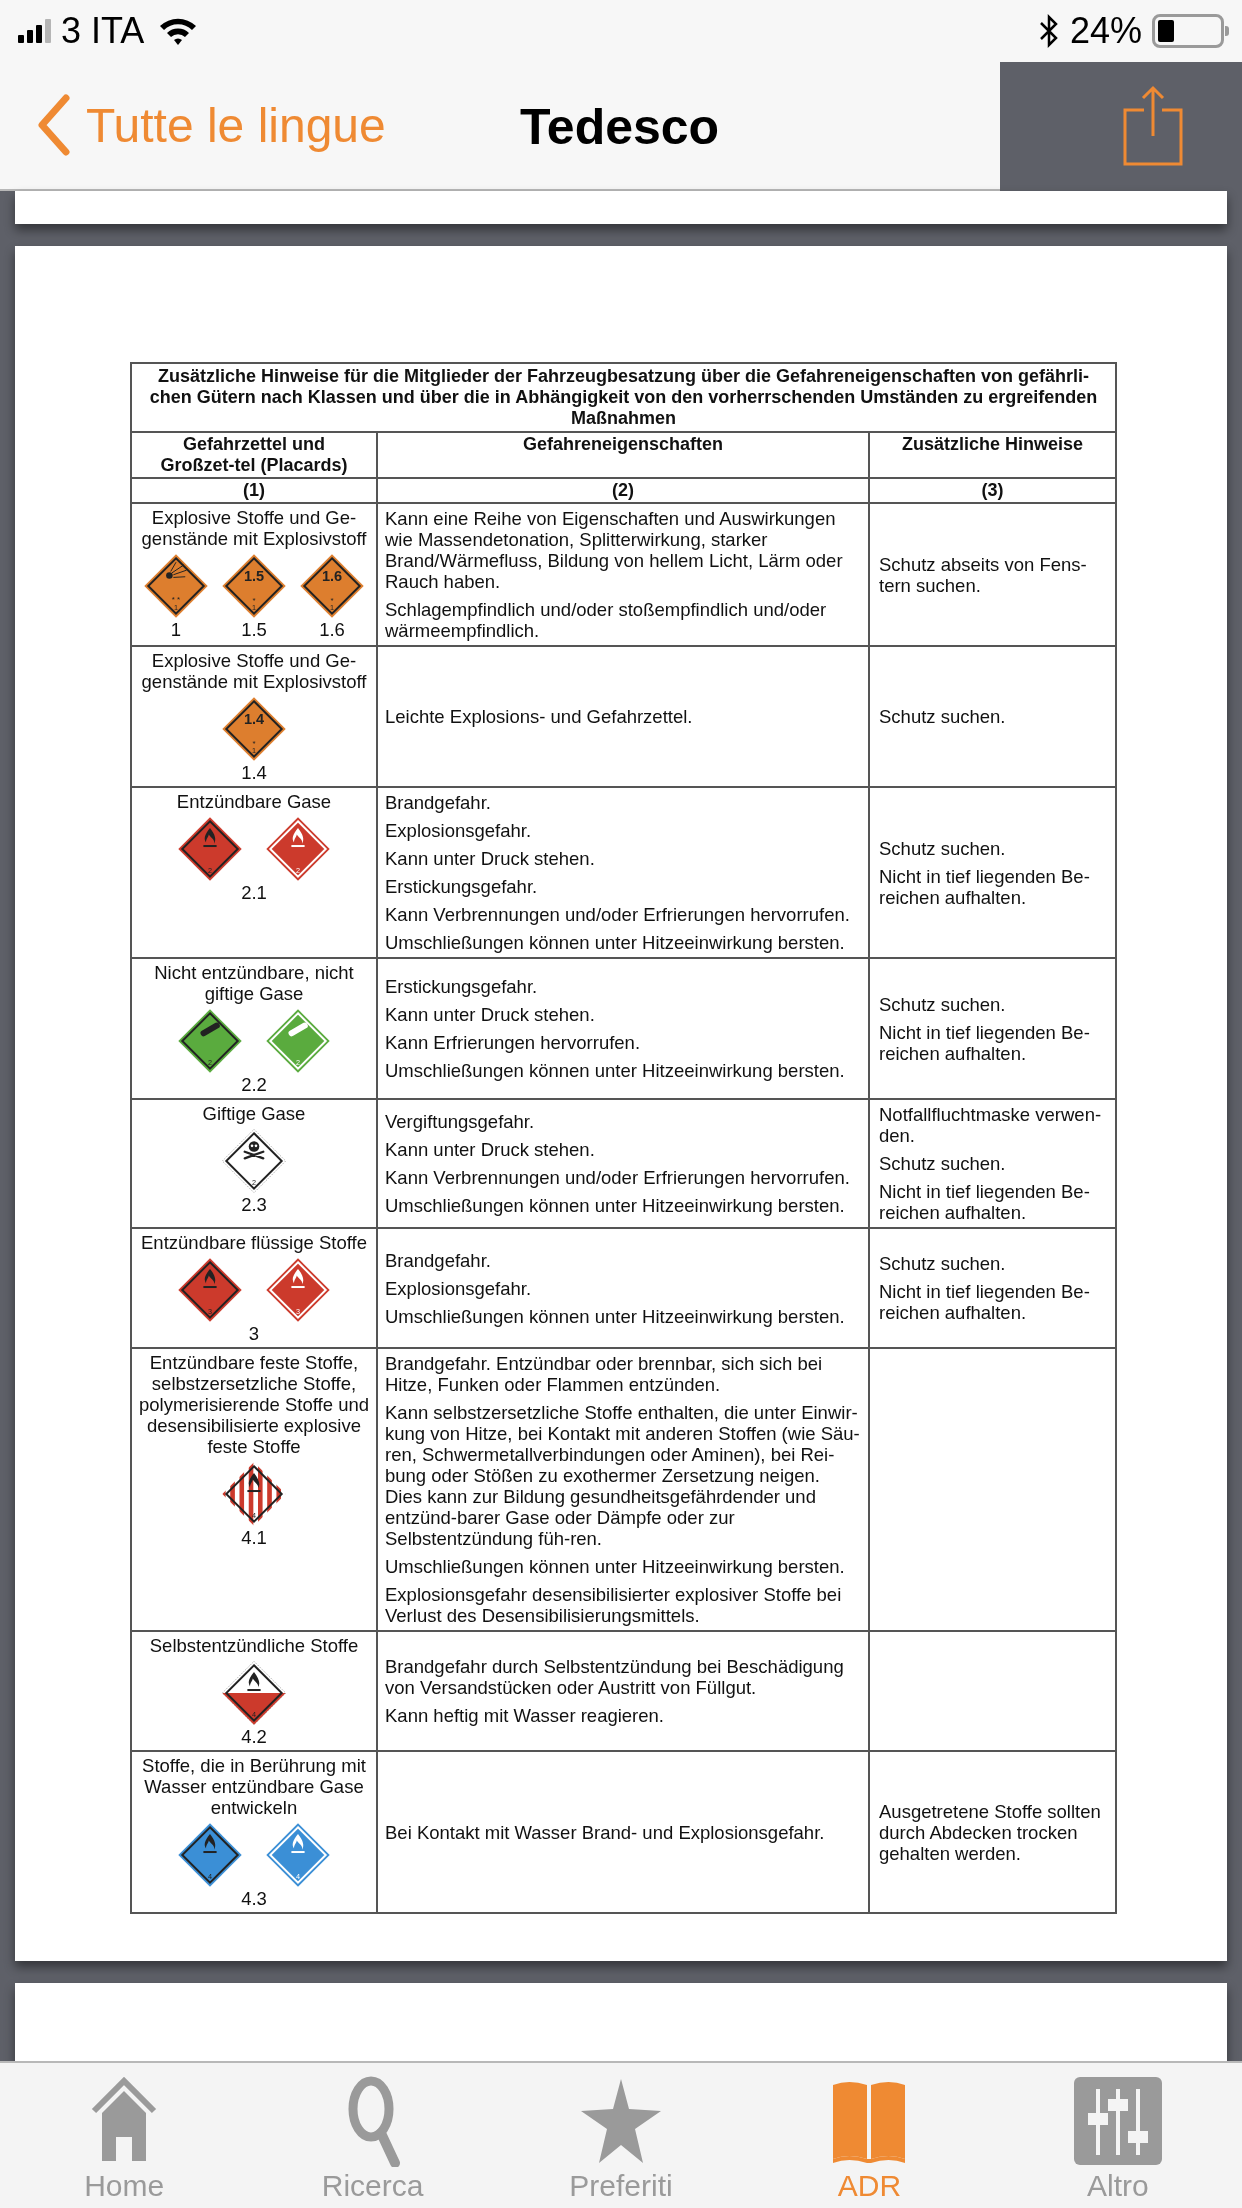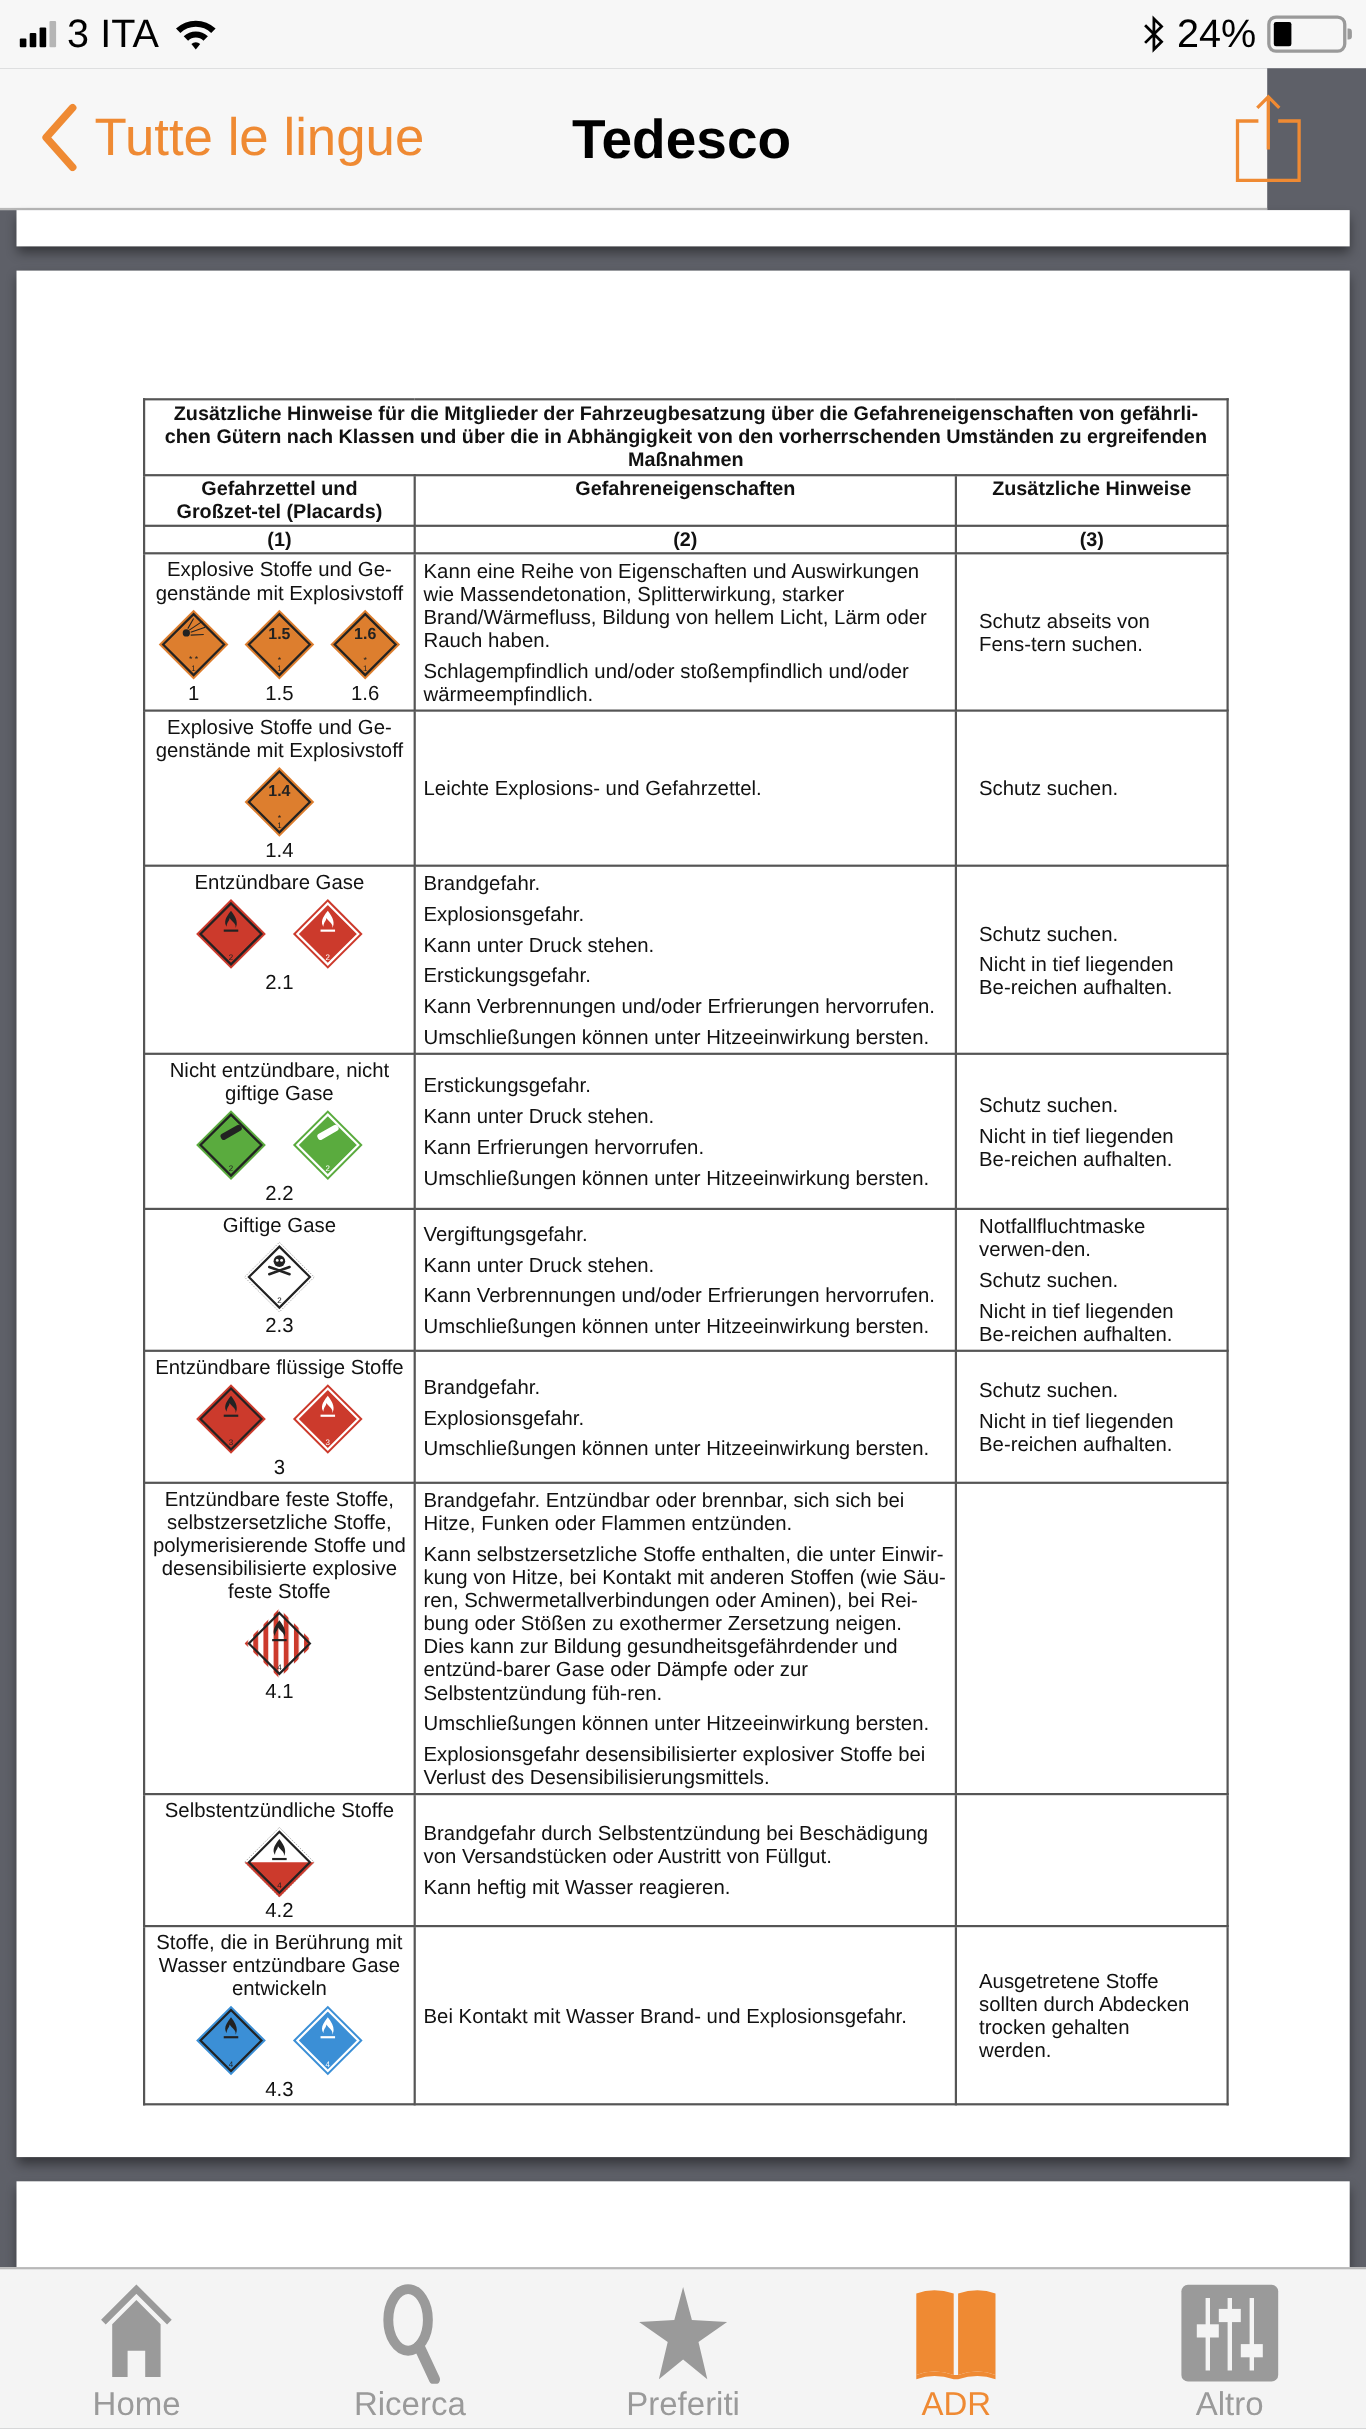--- a/index.html
+++ b/index.html
@@ -14,40 +14,40 @@
   .signal span.dim { background: #b5b5b5; }
   .wifi { margin-left: 14px; width: 40px; height: 30px; }
   .sb-time { position: absolute; left: 0; width: 1242px; text-align: center; top: 10px; font-size: 36px; font-weight: bold; }
   .sb-right { position: absolute; right: 18px; top: 10px; display: flex; align-items: center; font-size: 36px; gap: 10px; }
   .bt { width: 22px; height: 36px; }
   .battery { width: 72px; height: 34px; border: 3px solid #9a9a9a; border-radius: 8px; position: relative; padding: 3px; }
   .battery .fill { width: 16px; height: 100%; background: #000; border-radius: 2px; }
   .battery::after { content: ""; position: absolute; right: -8px; top: 9px; width: 4px; height: 10px; background: #9a9a9a; border-radius: 0 3px 3px 0; }
 
   
-  .navbar { position: absolute; left: 0; top: 62px; width: 1152px; height: 129px; background: #f7f7f7; border-bottom: 2px solid #b8b8b8; }
+  .navbar { position: absolute; left: 0; top: 62px; width: 1000px; height: 129px; background: #f7f7f7; border-bottom: 2px solid #b8b8b8; }
   .back { position: absolute; left: 36px; top: 32px; display: flex; align-items: center; color: #ef8a33; font-size: 48px; cursor: pointer; }
   .back svg { width: 36px; height: 62px; margin-right: 14px; }
   .navtitle { position: absolute; left: 520px; top: 36px; font-size: 50px; font-weight: bold; color: #000; }
   .share { position: absolute; left: 1122px; top: 22px; width: 62px; height: 84px; cursor: pointer; }
 
   
   .page { position: absolute; left: 15px; width: 1212px; background: #fff; box-shadow: 0 6px 10px rgba(0,0,0,0.45); }
   .page-prev { top: 191px; height: 33px; }
   .page-main { top: 246px; height: 1715px; }
   .page-next { top: 1983px; height: 80px; }
 
   
   .adr-table { position: absolute; left: 115px; top: 116px; width: 985px; border-collapse: collapse; table-layout: fixed; font-size: 18.5px; color: #111; }
   .adr-table td, .adr-table th { border: 2px solid #555; vertical-align: middle; }
   .adr-table th { font-weight: bold; text-align: center; font-size: 18px; line-height: 21px; padding: 1px 21px; }
   .col1 { width: 246px; } .col2 { width: 492px; } .col3 { width: 247px; }
   td.c1 { text-align: center; vertical-align: top; padding: 3px 4px; line-height: 21px; }
   td.c2 { padding: 4px 7px; line-height: 21px; vertical-align: middle; }
-  td.c3 { padding: 4px 20px; line-height: 21px; vertical-align: middle; }
+  td.c3 { padding: 4px 9px; line-height: 21px; vertical-align: middle; }
   td.c3.top { vertical-align: top; }
   .para + .para { margin-top: 7px; }
   .placards { display: flex; justify-content: center; gap: 14px; margin-top: 4px; }
   .plc { width: 66px; height: 66px; display: block; }
   .plc-wrap { display: flex; flex-direction: column; align-items: center; }
 
   
   .tabbar { position: absolute; left: 0; top: 2061px; width: 1242px; height: 166px; background: #f4f4f4; border-top: 2px solid #b8b8b8; display: flex; }
   .tab { flex: 1; display: flex; flex-direction: column; align-items: center; cursor: pointer; color: #9a9a9a; }
   .tab svg { width: 100px; height: 92px; margin-top: 12px; }

